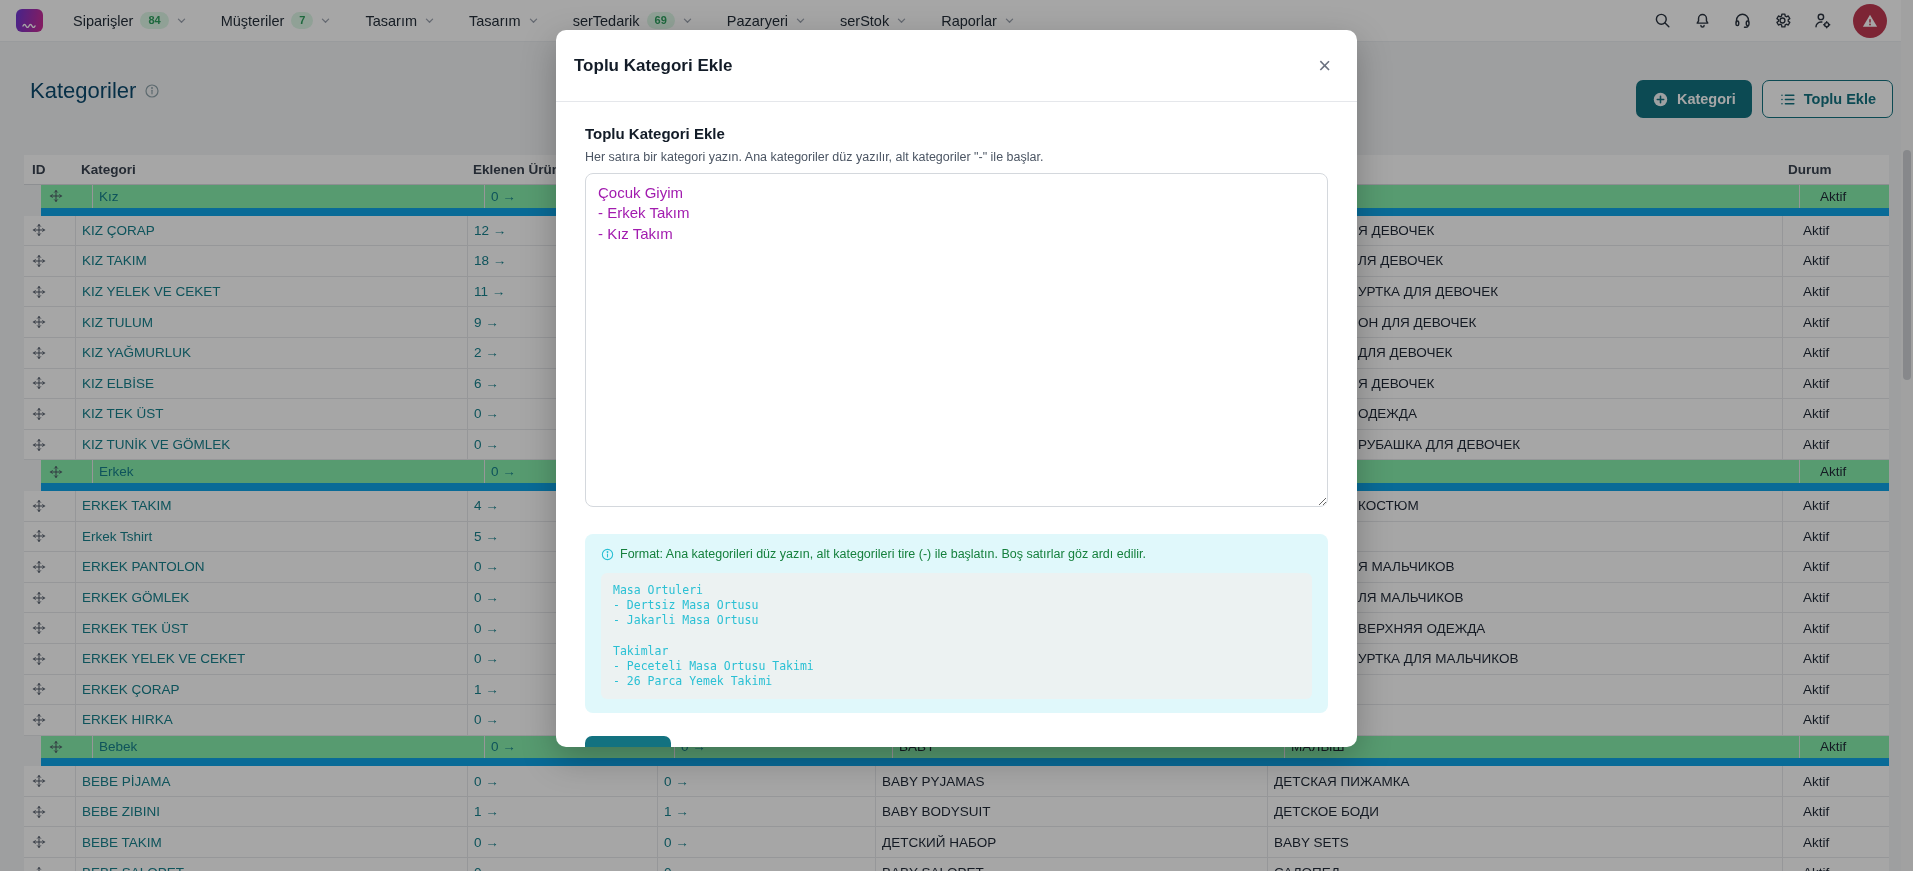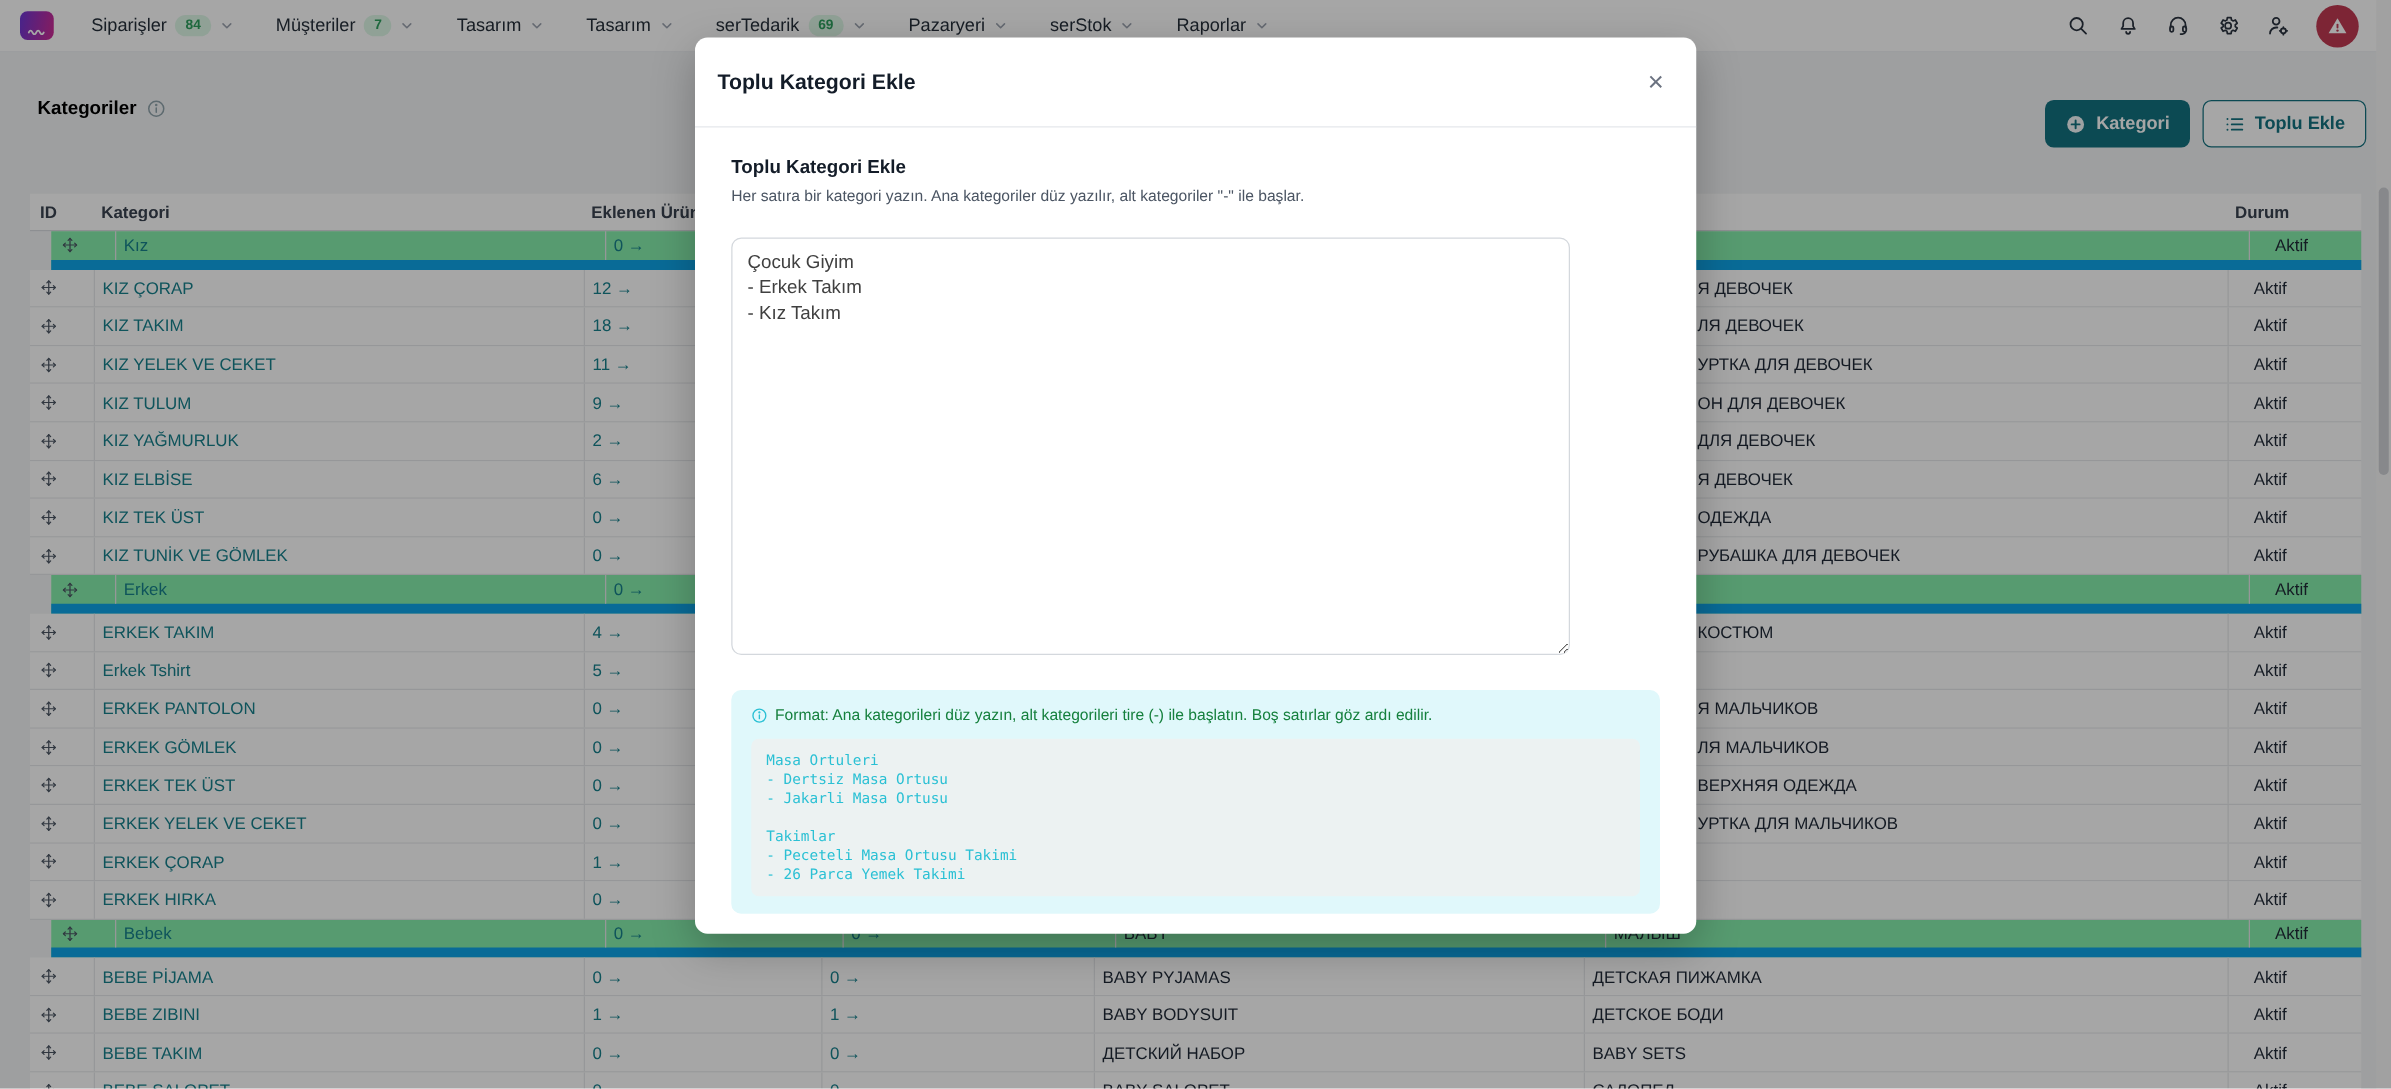--- a/index.html
+++ b/index.html
@@ -19,21 +19,21 @@
   .badge { background:#def7e7; color:#2ea05f; font-size:11px; font-weight:700;
            padding:2px 8px; border-radius:10px; line-height:1.2; }
   .chev { display:block; }
   .nav-right { margin-left:auto; display:flex; align-items:center; gap:21px; }
   .nav-ico { width:19px; height:19px; color:#2b3440; cursor:pointer; }
   .avatar { width:34px; height:34px; border-radius:50%; background:#c13a52; display:flex;
             align-items:center; justify-content:center; cursor:pointer; }
 
   
   .page-title-row { position:absolute; top:78px; left:30px; display:flex; align-items:center; gap:8px; }
-  .page-title { font-size:15px; font-weight:700; color:#000000; }
+  .page-title { font-size:22px; font-weight:400; color:#0c4a6e; }
   .title-info { width:16px; height:16px; color:#8fa3ab; cursor:pointer; }
   .head-btns { position:absolute; top:80px; right:20px; display:flex; gap:10px; }
   .btn { display:flex; align-items:center; gap:8px; height:38px; padding:0 16px; border-radius:7px;
          font-size:14.5px; font-weight:600; cursor:pointer; border:none; }
   .btn-primary { background:#137280; color:#ffffff; }
   .btn-outline { background:#ffffff; color:#137280; border:1px solid #137280; }
 
   
   .table { position:absolute; top:155px; left:24px; width:1865px; }
   .tr { display:grid; grid-template-columns:51px 392px 190px 218px 392px 515px 1fr; align-items:center;
@@ -57,23 +57,23 @@
   
   .overlay { position:absolute; inset:0; background:rgba(0,0,0,0.35); z-index:10; }
   .modal { position:absolute; left:556px; top:30px; width:801px; height:717px; background:#ffffff;
            border-radius:10px; box-shadow:0 12px 34px rgba(0,0,0,.25); z-index:20; overflow:hidden; }
   .m-head { height:72px; display:flex; align-items:center; padding:0 18px; border-bottom:1px solid #e5e7eb; }
   .m-title { font-size:17px; font-weight:600; color:#131c28; }
   .m-close { margin-left:auto; font-size:22px; color:#6b7280; cursor:pointer; line-height:1;
              background:none; border:none; padding:4px 8px; }
   .m-body { padding:13px 29px 24px 29px; }
   .m-heading { font-size:15px; font-weight:700; color:#131c28; margin:10px 0 8px; }
-  .m-helper { font-size:12.5px; color:#4b5563; margin-bottom:26px; }
-  .m-textarea { width:671px; height:334px; border:1px solid #d4d8dd; border-radius:8px; padding:9px 12px;
-                font-family:"Liberation Sans", sans-serif; font-size:15px; color:#404040; line-height:1.35;
+  .m-helper { font-size:12.5px; color:#4b5563; margin-bottom:9px; }
+  .m-textarea { width:743px; height:334px; border:1px solid #d4d8dd; border-radius:8px; padding:9px 12px;
+                font-family:"Liberation Sans", sans-serif; font-size:15px; color:#a21caf; line-height:1.35;
                 resize:both; outline:none; }
   .infobox { margin-top:23px; width:743px; background:#e0f8fb; border-radius:8px; padding:13px 16px 14px; }
   .info-line { display:flex; align-items:center; gap:6px; font-size:12.5px; color:#15803d; }
   .info-i { width:13px; height:13px; flex:0 0 auto; }
   .example { margin-top:12px; background:#ecf2f2; border-radius:6px; padding:10px 12px;
              font-family:"DejaVu Sans Mono", monospace; font-size:11.5px; line-height:1.32;
              color:#2ac0d4; white-space:pre; }
   .m-save { margin-top:23px; background:#137280; color:#fff; border:none; border-radius:7px;
             height:34px; padding:0 19px; font-size:14.5px; font-weight:600; cursor:pointer;
             font-family:"Liberation Sans", sans-serif; }

